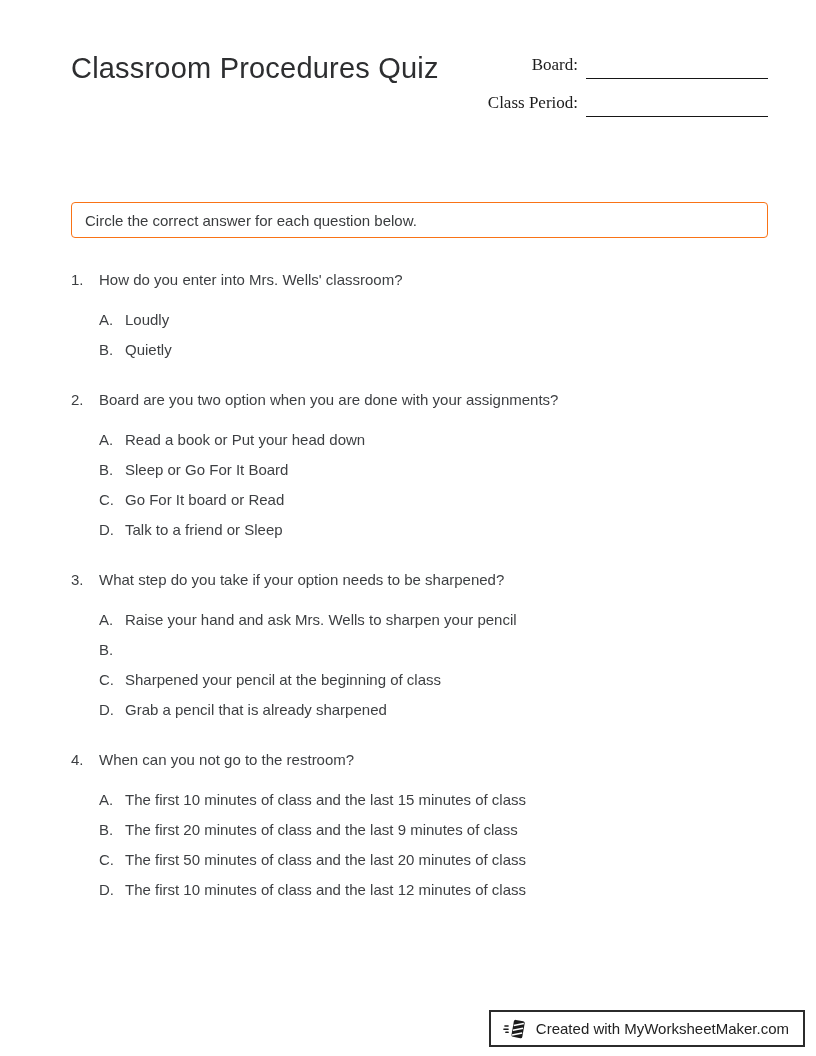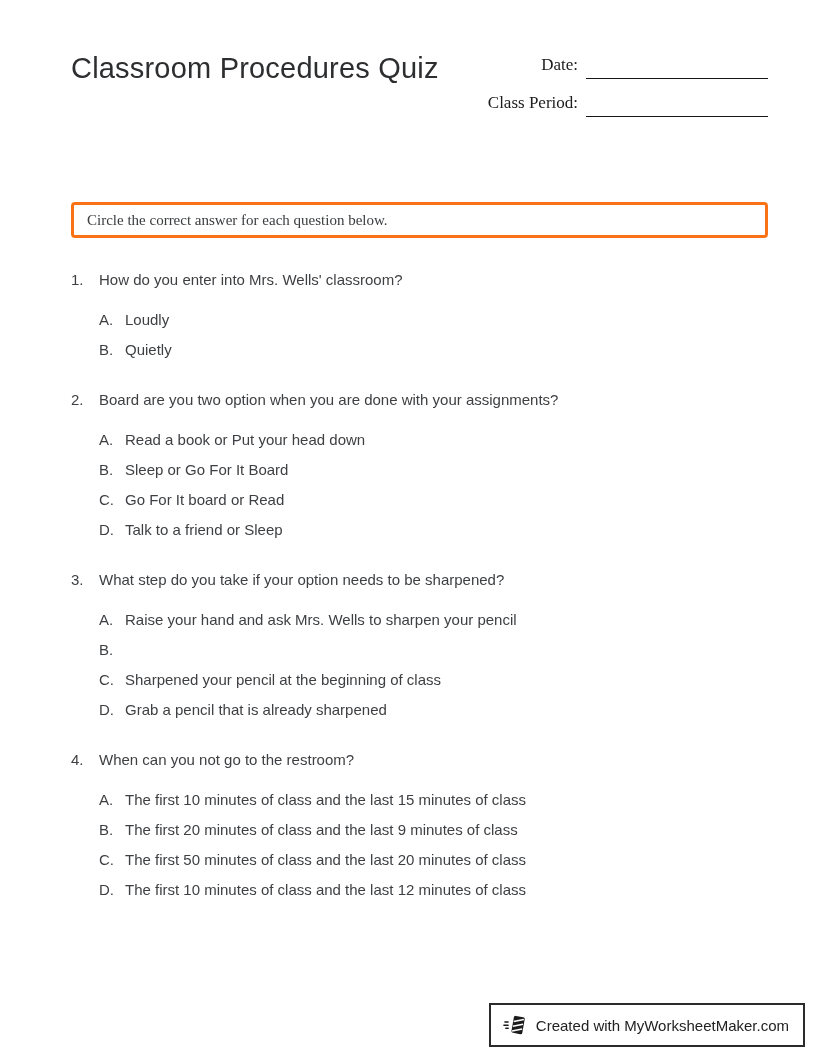--- a/index.html
+++ b/index.html
@@ -42,67 +42,66 @@
     height: 25px;
     border-bottom: 1.5px solid #161616;
     flex-shrink: 0;
   }
 
   
   .instructions-box {
     margin-top: 40px;
     height: 36px;
     box-sizing: border-box;
-    border: 3px solid #f97316;
+    border: 1px solid #f97316;
     border-radius: 4px;
     display: flex;
     align-items: center;
     padding: 0 13px;
     font-size: 15px;
     color: #3a3c3e;
-    font-family: Liberation Serif, serif;
   }
 
   
   .questions { margin-top: 32px; }
   .question { margin-bottom: 30px; }
   .q-row { display: flex; font-size: 15px; line-height: 20px; }
   .q-number { width: 28px; flex-shrink: 0; }
   .options { margin-top: 20px; margin-left: 28px; }
   .option { display: flex; font-size: 15px; line-height: 20px; }
   .option + .option { margin-top: 10px; }
   .opt-letter { width: 26px; flex-shrink: 0; }
 
   
   .credit {
     position: absolute;
     right: 11px;
     bottom: 9px;
-    height: 44px;
+    height: 37px;
     box-sizing: border-box;
     border: 2px solid #2b2b2b;
     background: #ffffff;
     display: flex;
     align-items: center;
     padding: 0 14px 0 12px;
   }
   .credit-icon { display: inline-flex; margin-right: 9px; }
   .credit-text { font-size: 15px; color: #222222; white-space: nowrap; }
 </style>
 </head>
 <body>
 
 <div class="page">
 
   <div class="header">
     <h1 class="title">Classroom Procedures Quiz</h1>
 
     <div class="fields">
       <div class="field-row">
-        <span class="field-label">Date:</span>
+        <span class="field-label">Board:</span>
         <span class="field-line"></span>
       </div>
       <div class="field-row">
         <span class="field-label">Class Period:</span>
         <span class="field-line"></span>
       </div>
     </div>
   </div>
 
   <div class="instructions-box">

